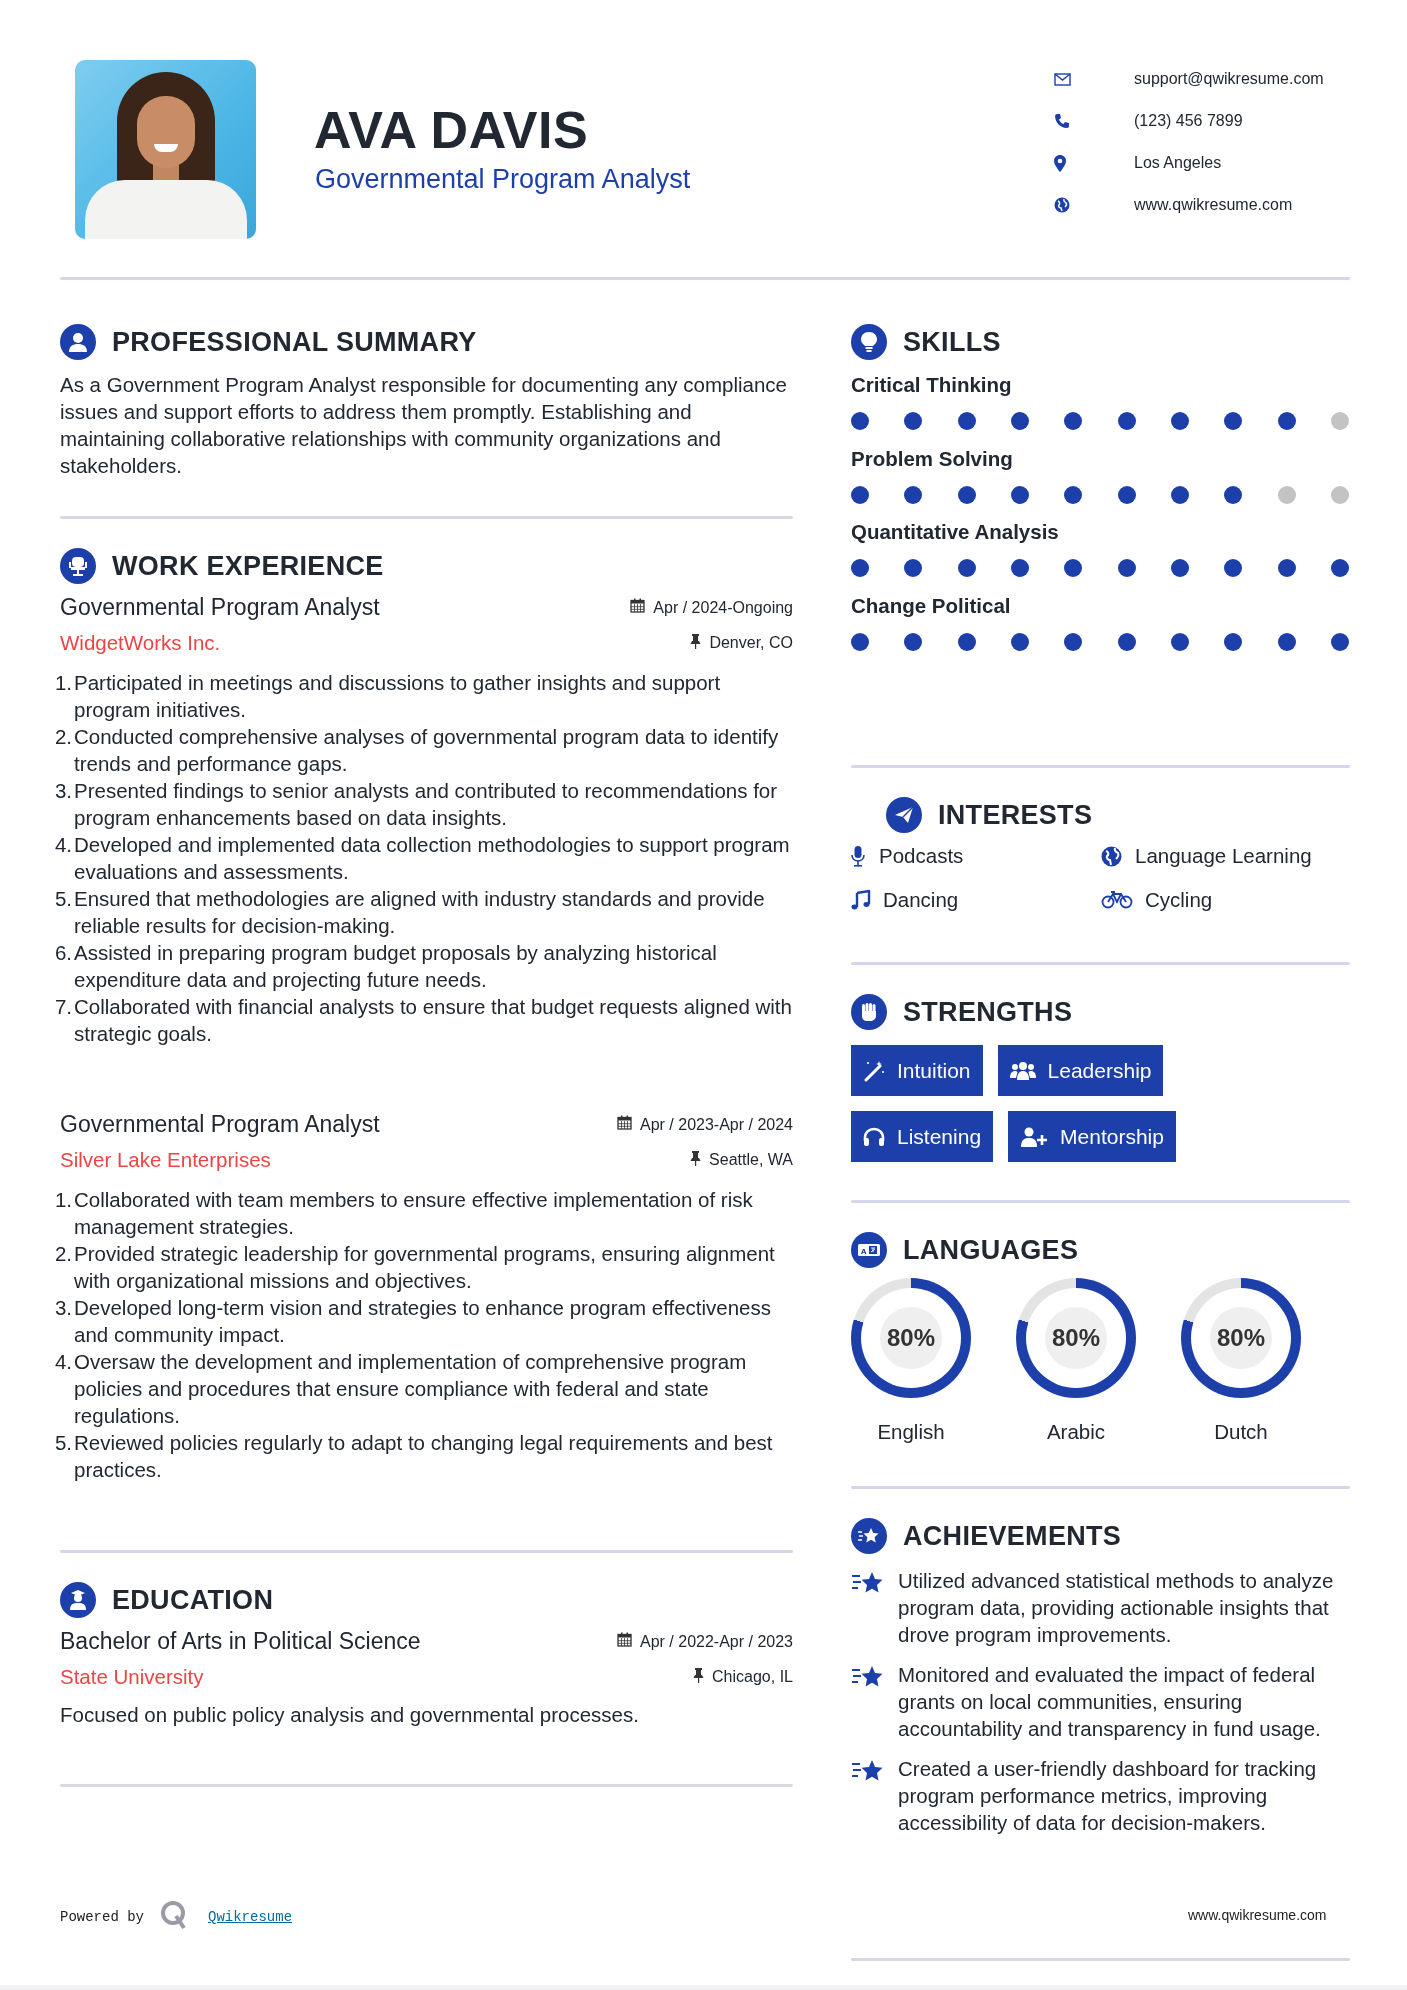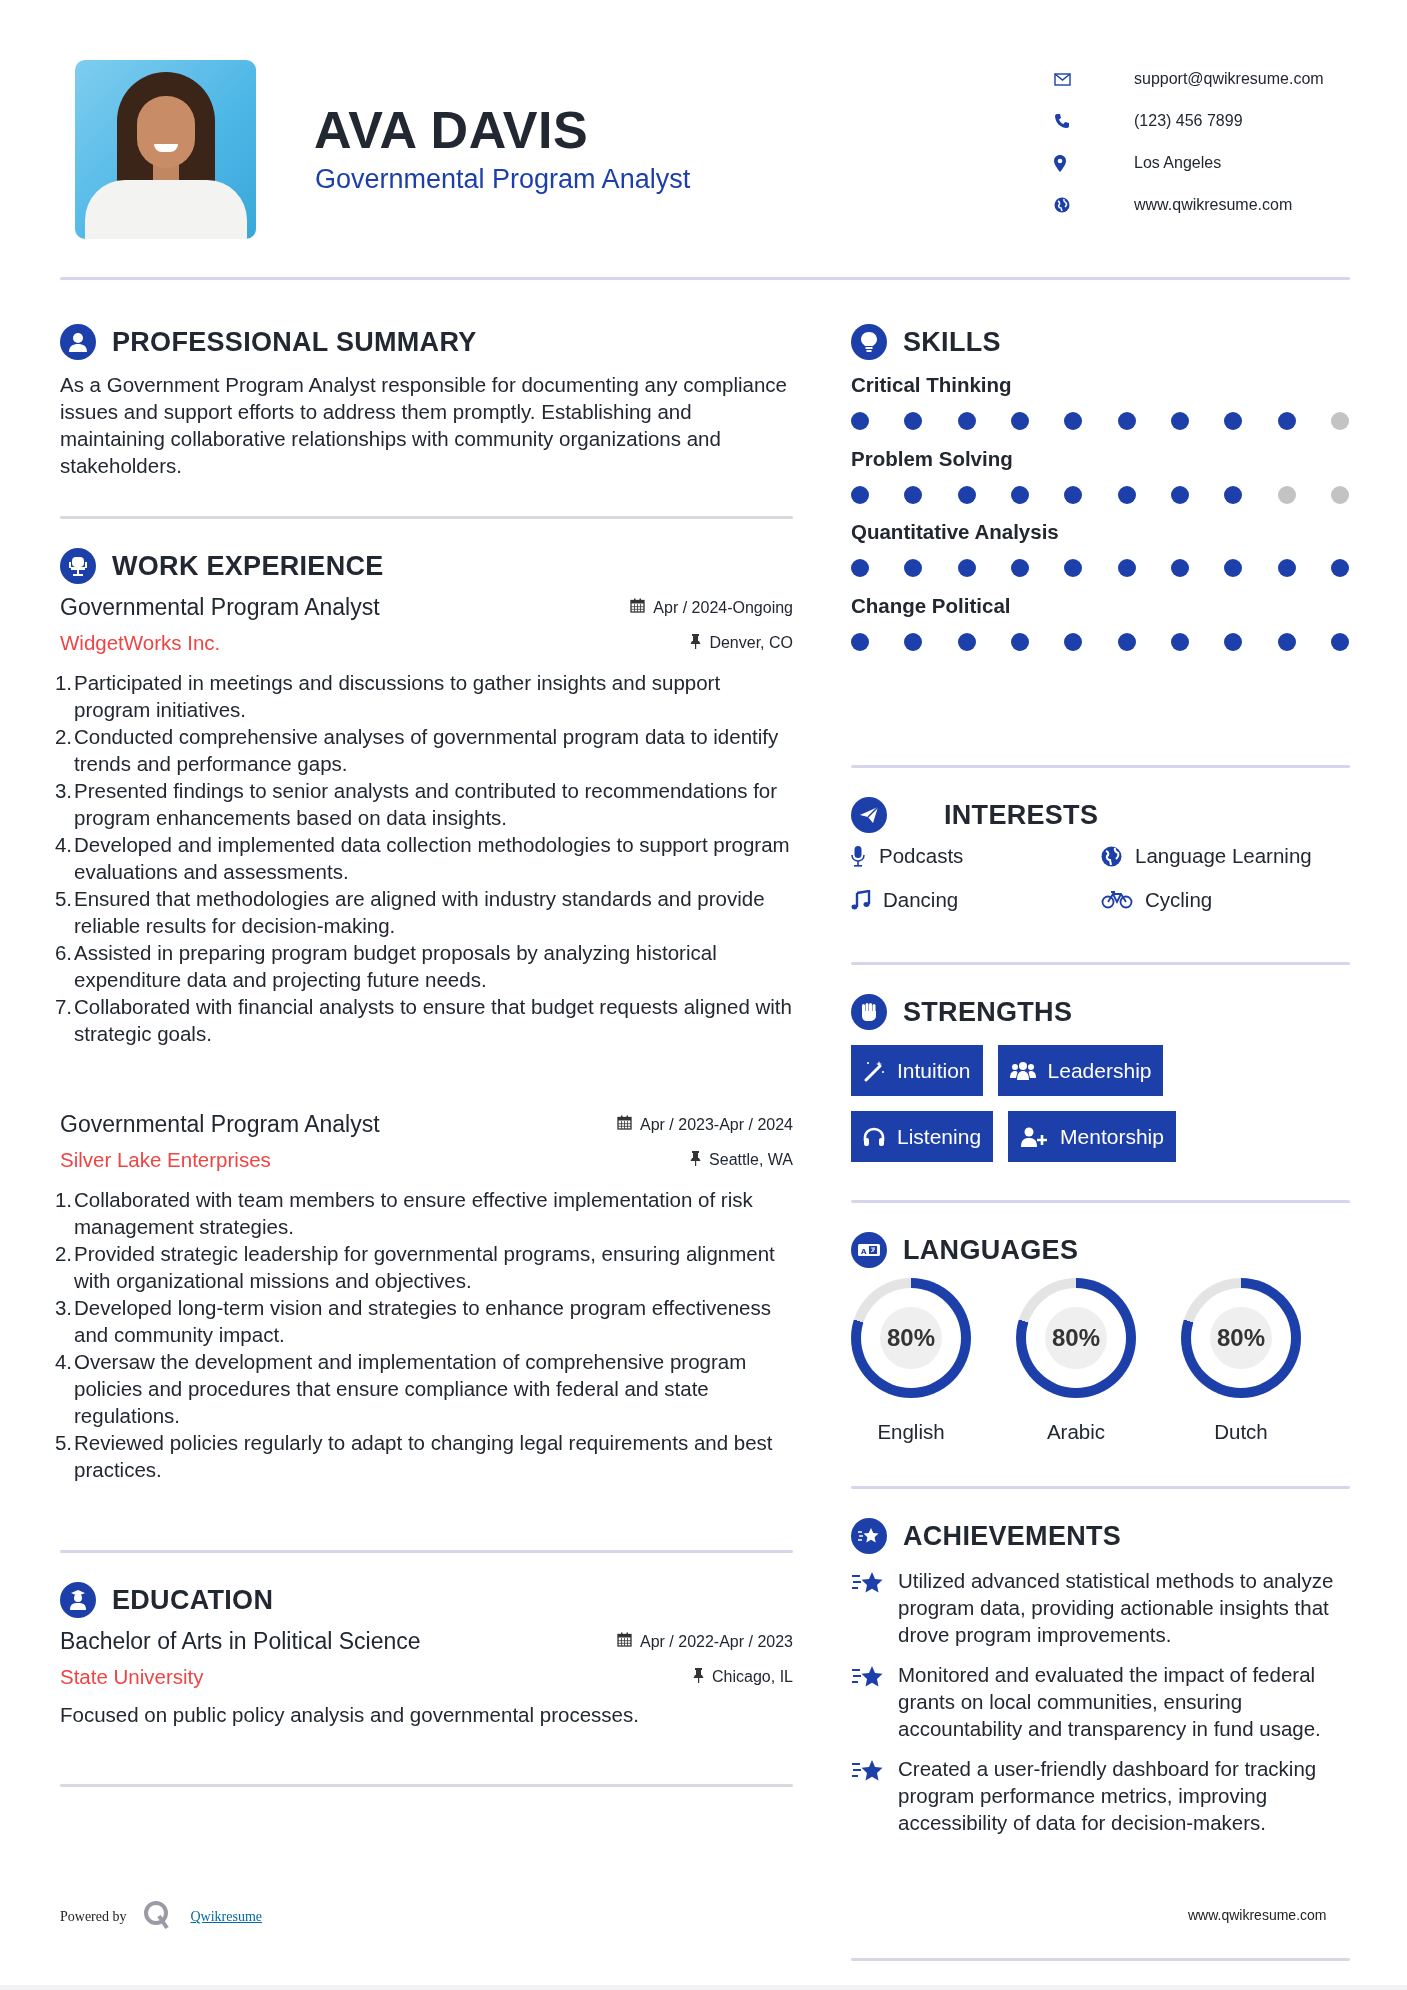--- a/index.html
+++ b/index.html
@@ -72,21 +72,21 @@
   .ring::before { content: ""; position: absolute; width: 100px; height: 100px; border-radius: 50%; background: #fff; }
   .ring .inner { position: relative; width: 62px; height: 62px; border-radius: 50%; background: #efefef; display: flex; align-items: center; justify-content: center; font-size: 24px; font-weight: bold; color: #333; font-family: "Liberation Sans", sans-serif; }
   .lang .lname { margin-top: 22px; font-size: 20.5px; }
 
   
   .achievements { position: absolute; left: 851px; top: 1567px; width: 500px; }
   .ach { display: flex; margin-bottom: 13px; }
   .ach .ai { width: 47px; flex: none; padding-top: 3px; }
   .ach .at { font-size: 20.5px; line-height: 27px; }
 
-  .footer-left { position: absolute; left: 60px; top: 1900px; display: flex; align-items: center; font-size: 14px; font-family: Liberation Serif, serif; color: #222; }
+  .footer-left { position: absolute; left: 60px; top: 1900px; display: flex; align-items: center; font-size: 14px; font-family: Liberation Mono, monospace; color: #222; }
   .footer-left .q { margin: 0 20px 0 16px; }
   .footer-left a { color: #0369a1; text-decoration: underline; }
   .footer-right { position: absolute; left: 1188px; top: 1907px; font-size: 14px; color: #222; font-family: "Liberation Sans", sans-serif; }
   .bottom-band { position: absolute; left: 0; top: 1985px; width: 1407px; height: 5px; background: #f2f2f4; }
 </style>
 </head>
 <body>
 
 <div class="page">
 
@@ -388,21 +388,21 @@
           <span class="dot"></span>
           <span class="dot"></span>
           <span class="dot"></span>
           <span class="dot"></span>
       </div>
     </div>
   </div>
 
   <div class="hr" style="left:851px; top:765px; width:499px;"></div>
 
-  <div class="sec-head" style="left:851px; top:797px;gap:41px;">
+  <div class="sec-head" style="left:886px; top:797px;">
     <span class="sec-icon">
       <svg width="22" height="22" viewBox="0 0 22 22">
           <path d="M2 11 L20 3 L15 19 L10 13Z" fill="#fff"></path>
           <path d="M10 13 L20 3" stroke="#1c3faa" stroke-width="1.4"></path>
         </svg>
     </span>
     <span class="sec-title">INTERESTS</span>
   </div>
 
   <div class="interests text">

